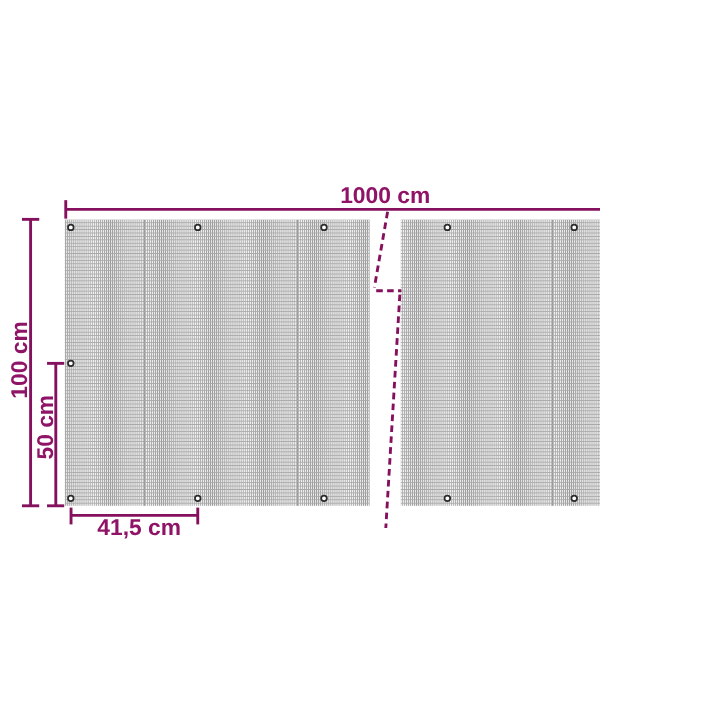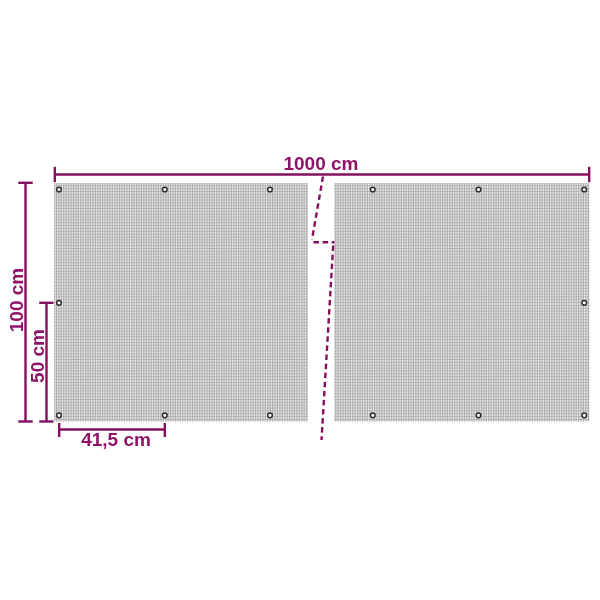--- a/index.html
+++ b/index.html
@@ -1,16 +1,16 @@
 <!DOCTYPE html>
 <html><head>
 <meta charset="utf-8">
 <style>
   html,body{margin:0;padding:0;background:#ffffff;}
-  .wrap{width:600px;height:600px;position:relative;overflow:hidden;text-decoration:underline;}
+  .wrap{width:500px;height:600px;position:relative;overflow:hidden;text-decoration:underline;}
   svg{display:block;}
   text{font-family:"Liberation Sans", sans-serif;font-weight:bold;fill:#8f1468;}
 </style>
 </head>
 <body>
 <div class="wrap">
 <svg width="600" height="600" viewBox="0 0 600 600">
   <defs>
     <pattern id="mesh" width="1.7" height="2.85" patternUnits="userSpaceOnUse">
       <rect width="1.7" height="2.85" fill="#a9a9a9"></rect>

